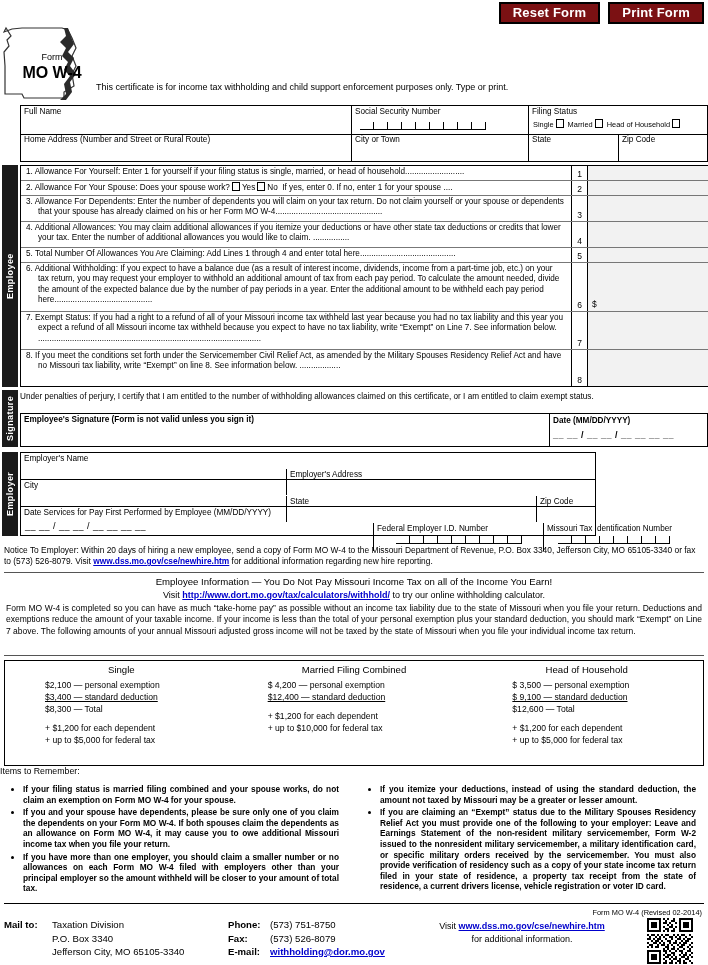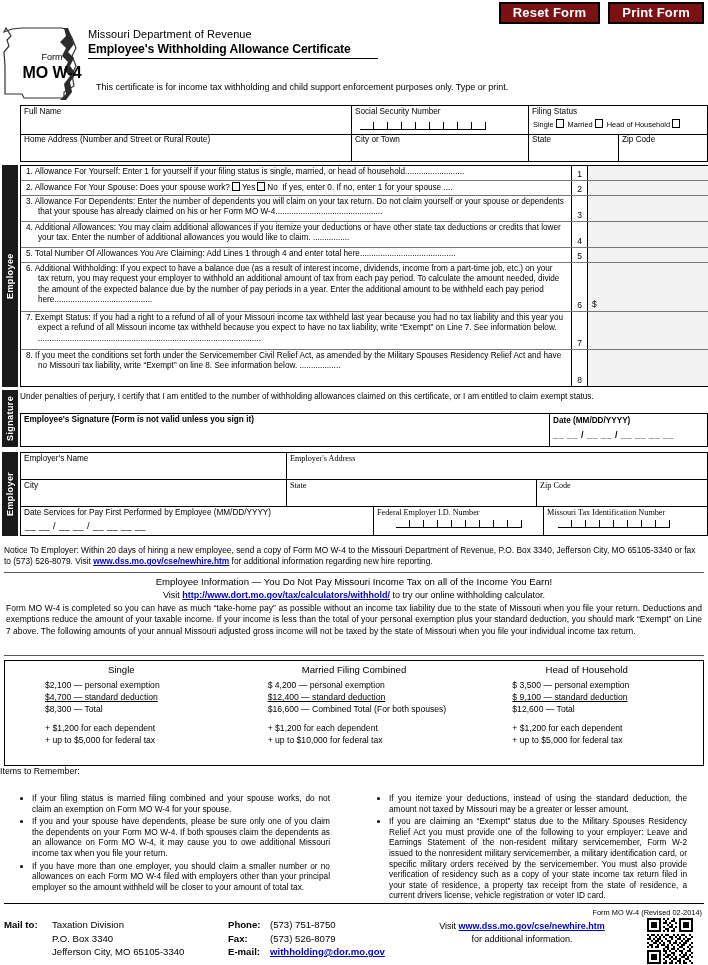--- a/index.html
+++ b/index.html
@@ -83,23 +83,23 @@
 
   
   #sig-tab { position: absolute; left: 2px; top: 390px; width: 16px; height: 57px; }
   #perjury { position: absolute; left: 20px; top: 392px; width: 688px; font-size: 8.2px; }
   #sigbox { position: absolute; left: 20px; top: 413px; width: 688px; height: 34px; border: 1px solid #000; font-weight: bold; }
   #sigbox .divider { position: absolute; left: 528px; top: 0; height: 100%; border-left: 1px solid #000; }
   .datemask { font-size: 9px; letter-spacing: .5px; padding-left: 4px; }
 
   
   #empr-tab { position: absolute; left: 2px; top: 452px; width: 16px; height: 84px; }
-  #empr { position: absolute; left: 20px; top: 452px; width: 688px; height: 84px; border: 1px solid #000; }
+  #empr { position: absolute; left: 20px; top: 452px; width: 576px; height: 84px; border: 1px solid #000; }
   #empr .r { position: absolute; left: 0; width: 100%; border-bottom: 1px solid #000; }
-  #empr .v { position: absolute; top: 0; height: 100%; border-left: 1px solid #000; font-family: Liberation Serif, serif; }
+  #empr .v { position: absolute; top: 16px; height: 100%; border-left: 1px solid #000; }
 
   
   #notice { position: absolute; left: 4px; top: 545px; width: 700px; font-size: 8.4px; line-height: 11px; }
   a, .lnk { color: #0000cc; font-weight: bold; text-decoration: underline; }
   #infobox { position: absolute; left: 4px; top: 572px; width: 700px; height: 84px; border-top: 1.5px solid #555; border-bottom: 1.5px solid #555; padding-top: 3px; }
   .ctr { text-align: center; }
   #infobox .head { font-size: 9.6px; }
   #infobox .sub { font-size: 9px; margin-top: 3px; }
   #infobox .para { font-size: 8.5px; line-height: 11.4px; text-align: justify; margin-top: 3px; padding: 0 2px; }
 
@@ -109,21 +109,21 @@
   #amts .ch { text-align: center; font-size: 9.6px; margin-bottom: 4px; }
   #amts .li { font-size: 8.6px; line-height: 12px; padding-left: 40px; }
   #amts .col:nth-child(2) .li { padding-left: 30px; }
   #amts .col:nth-child(3) .li { padding-left: 42px; }
   .undl { text-decoration: underline; }
   .gap { height: 7px; }
 
   
   #itr-head { position: absolute; left: 0; top: 766px; width: 708px; text-align: left; font-size: 8.8px; }
   #itr { position: absolute; left: 4px; top: 776px; width: 700px; display: flex; gap: 14px; }
-  #itr ul { margin: 17px; padding-left: 11px; }
+  #itr ul { margin: 8px; padding-left: 11px; font-weight: bold; }
   #itr li { font-size: 8.3px; line-height: 10.6px; text-align: justify; margin-bottom: 2px; }
   #itr .c { width: 346px; }
 
   
   #rev { position: absolute; right: 6px; top: 908px; font-size: 7.4px; }
   #foot-rule { position: absolute; left: 4px; top: 903px; width: 700px; border-top: 1px solid #000; }
   #footer { position: absolute; left: 0; top: 918px; width: 708px; height: 47px; }
   #f-mail { position: absolute; left: 4px; top: 0; font-size: 9.6px; line-height: 13.5px; }
   #f-mail b { font-weight: bold; }
   #f-phone { position: absolute; left: 228px; top: 0; font-size: 9.6px; line-height: 13.5px; }
@@ -140,25 +140,20 @@
   <button class="formbtn">Print Form</button>
 </div>
 
 <div class="header">
   <svg class="mo-logo" viewBox="0 0 86 78">
     <path d="M2,6 L4,2 L9,10 L5,14 L7,20 L2,26 L3,40 L3,68 L20,68 L22,72 L62,72 L62,66 L72,60 L70,48 L74,40 L70,30 L74,22 L70,12 L66,4 L60,2 L20,2 L10,3 Z" fill="#ffffff" stroke="#333" stroke-width="1.2"></path>
     <path d="M62,2 L64,10 L58,16 L64,22 L60,30 L66,36 L62,44 L68,50 L62,58 L64,68 L58,74 L64,74 L70,66 L68,56 L74,48 L68,40 L72,32 L66,26 L72,18 L68,8 L66,2 Z" fill="#2b2b2b"></path>
   </svg>
   <div class="form-label">Form</div>
   <div class="form-num">MO W-4</div>
-  <div class="hdr-text">
-    <div class="dor">Missouri Department of Revenue</div>
-    <div class="cert-title">Employee's Withholding Allowance Certificate</div>
-    <div class="hdr-rule"></div>
-  </div>
   <div class="purpose">This certificate is for income tax withholding and child support enforcement purposes only.  Type or print.</div>
 </div>
 
 <div id="ident">
   <div class="rowsplit"></div>
 
   <div class="cell" style="left:0;top:0;width:330px;height:28px;border-left:none;">
     <div class="lbl">Full Name</div>
   </div>
   <div class="cell" style="left:507px;top:0;width:180px;height:28px;">
@@ -329,31 +324,30 @@
   <div class="sub ctr">
     <span>Visit </span><span class="lnk">http://www.dort.mo.gov/tax/calculators/withhold/</span><span> to try our online withholding calculator.</span>
   </div>
   <div class="para">Form MO W-4 is completed so you can have as much “take-home pay” as possible without an income tax liability due to the state of Missouri when you file your return.  Deductions and exemptions reduce the amount of your taxable income.  If your income is less than the total of your personal exemption plus your standard deduction, you should mark “Exempt” on Line 7 above.  The following amounts of your annual Missouri adjusted gross income will not be taxed by the state of Missouri when you file your individual income tax return.</div>
 </div>
 
 <div id="amts">
   <div class="col">
     <div class="ch">Single</div>
     <div class="li">$2,100 — personal exemption</div>
-    <div class="li undl">$4,700 — standard deduction</div>
+    <div class="li undl">$3,400 — standard deduction</div>
     <div class="li">$8,300 — Total</div>
     <div class="gap"></div>
     <div class="li">+ $1,200 for each dependent</div>
     <div class="li">+ up to $5,000 for federal tax</div>
   </div>
   <div class="col">
     <div class="ch">Married Filing Combined</div>
     <div class="li">$  4,200 — personal exemption</div>
     <div class="li undl">$12,400 — standard deduction</div>
-    <div class="li">$16,600 — Combined Total (For both spouses)</div>
     <div class="gap"></div>
     <div class="li">+ $1,200 for each dependent</div>
     <div class="li">+ up to $10,000 for federal tax</div>
   </div>
   <div class="col">
     <div class="ch">Head of Household</div>
     <div class="li">$ 3,500 — personal exemption</div>
     <div class="li undl">$ 9,100 — standard deduction</div>
     <div class="li">$12,600 — Total</div>
     <div class="gap"></div>

